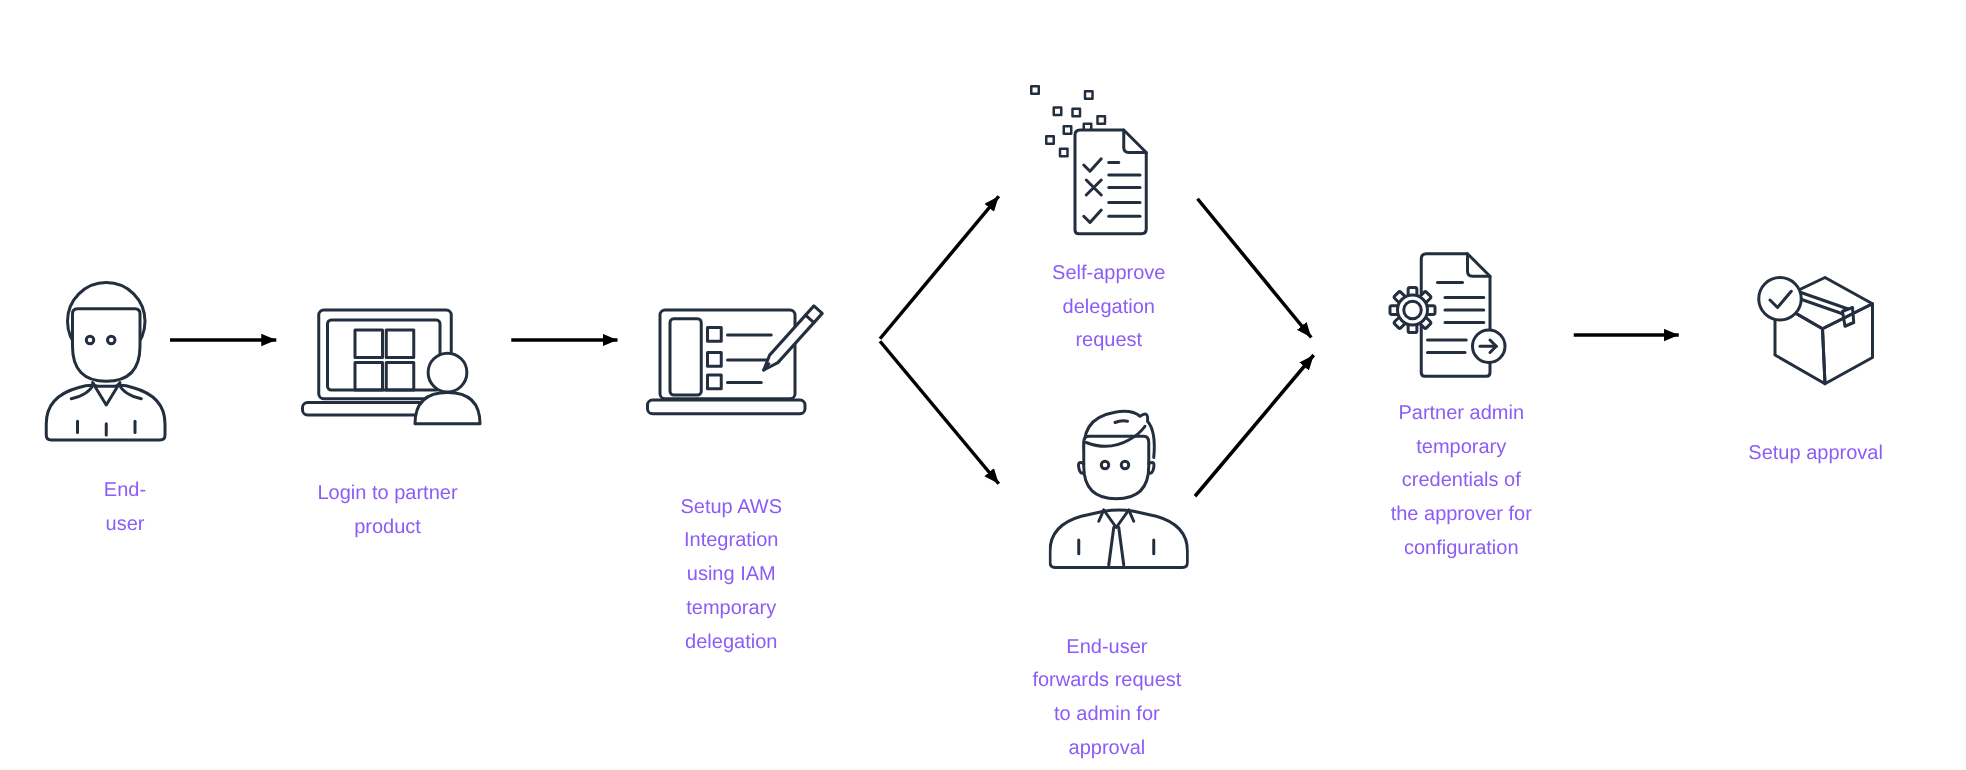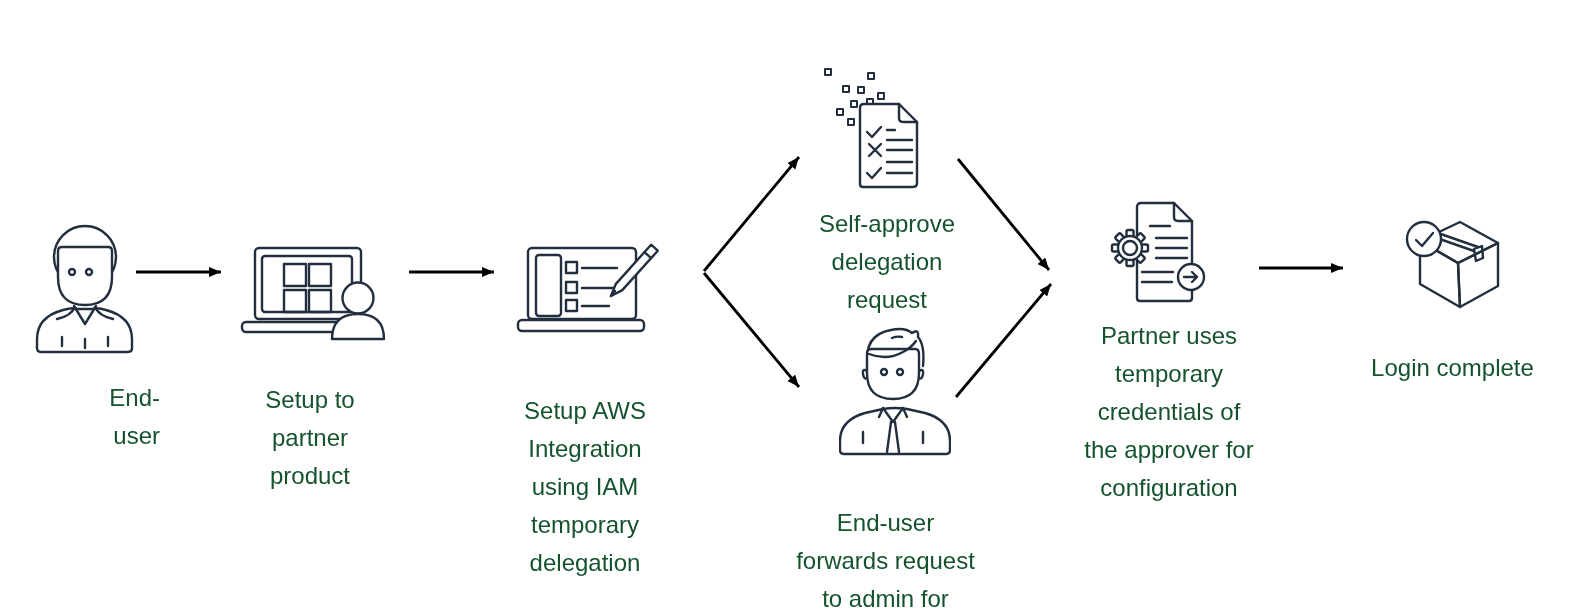--- a/index.html
+++ b/index.html
@@ -1,29 +1,29 @@
 <!DOCTYPE html>
 <html><head>
 <meta charset="utf-8">
 <style>
   html,body{margin:0;padding:0;background:#fff;}
   .stage{position:relative;width:1573px;height:616px;background:#ffffff;overflow:hidden;
          font-family:"Liberation Sans",sans-serif;}
   .arrow-layer{position:absolute;left:0;top:0;width:1573px;height:616px;}
   .node{display:contents;}
   .node-icon{position:absolute;}
-  .node-label{position:absolute;font-size:24px;line-height:38px;color:#14532d;
+  .node-label{position:absolute;font-size:16px;line-height:27px;color:#8b5cf6;
               white-space:pre-line;text-align:center;}
   
   .icn{stroke:#232f3e;fill:none;stroke-width:2.4;stroke-linecap:round;stroke-linejoin:round;}
   .icn-thin{stroke:#232f3e;fill:none;stroke-width:2;stroke-linejoin:round;}
   .w{fill:#ffffff;}
   
   .i1{left:35px;top:220px;width:100px;height:135px}
-  .l1{left:40px;top:379px;width:120px;text-align:right}
+  .l1{left:40px;top:379px;width:120px;text-align:center}
   .i2{left:237px;top:237px;width:158px;height:112px}
   .l2{left:225px;top:381px;width:170px}
   .i3{left:507px;top:237px;width:160px;height:104px}
   .l3{left:500px;top:392px;width:170px}
   .i4{left:813px;top:53px;width:110px;height:140px}
   .l4{left:792px;top:205px;width:190px}
   .i5{left:839px;top:321px;width:112px;height:135px}
   .l5{left:783px;top:504px;width:205px}
   .i6{left:1098px;top:198px;width:112px;height:110px}
   .l6{left:1064px;top:317px;width:210px}
@@ -82,21 +82,21 @@
         <rect x="25" y="19" width="90" height="56" rx="3"></rect>
         <rect x="47" y="27" width="22" height="22"></rect>
         <rect x="72" y="27" width="22" height="22"></rect>
         <rect x="47" y="53" width="22" height="22"></rect>
         <rect x="72" y="53" width="22" height="22"></rect>
         <rect x="5" y="85" width="112" height="10" rx="4"></rect>
         <circle class="w" cx="121" cy="61" r="15.5"></circle>
         <path class="w" d="M95,102 Q95,77 121,77 Q147,77 147,102 Z"></path>
       </g>
     </svg>
-    <div class="node-label l2">Setup to partner
+    <div class="node-label l2">Login to partner
 product</div>
   </div>
 
   
   <div class="node">
     <svg class="node-icon i3" viewBox="0 0 160 104">
       <g class="icn">
         <rect x="21" y="11" width="108" height="71" rx="4"></rect>
         <rect x="29" y="18" width="25" height="61" rx="3"></rect>
         <rect x="59" y="25" width="11" height="11"></rect>
@@ -200,21 +200,21 @@
           <circle class="w" cx="32" cy="50" r="12"></circle>
           <circle cx="32" cy="50" r="7"></circle>
         </g>
         <g>
           <circle class="w" cx="93" cy="79" r="13"></circle>
           <line x1="86" y1="79" x2="99" y2="79"></line>
           <path d="M94,74 L99,79 L94,84"></path>
         </g>
       </g>
     </svg>
-    <div class="node-label l6">Partner uses
+    <div class="node-label l6">Partner admin
 temporary
 credentials of
 the approver for
 configuration</div>
   </div>
 
   
   <div class="node">
     <svg class="node-icon i7" viewBox="0 0 110 125">
       <g class="icn">
@@ -223,16 +223,16 @@
         <path d="M63,51 L103,31 L103,74 L65,95 Z"></path>
         <line x1="40" y1="20" x2="83" y2="35"></line>
         <line x1="36" y1="24" x2="79" y2="39"></line>
         <path d="M79,37 L87,34 L88,46 L81,49 Z"></path>
         <g>
           <circle class="w" cx="29" cy="27" r="17"></circle>
           <path d="M21,28 L27,34 L38,21"></path>
         </g>
       </g>
     </svg>
-    <div class="node-label l7">Login complete</div>
+    <div class="node-label l7">Setup approval</div>
   </div>
 
 </div>
 
 </body></html>

